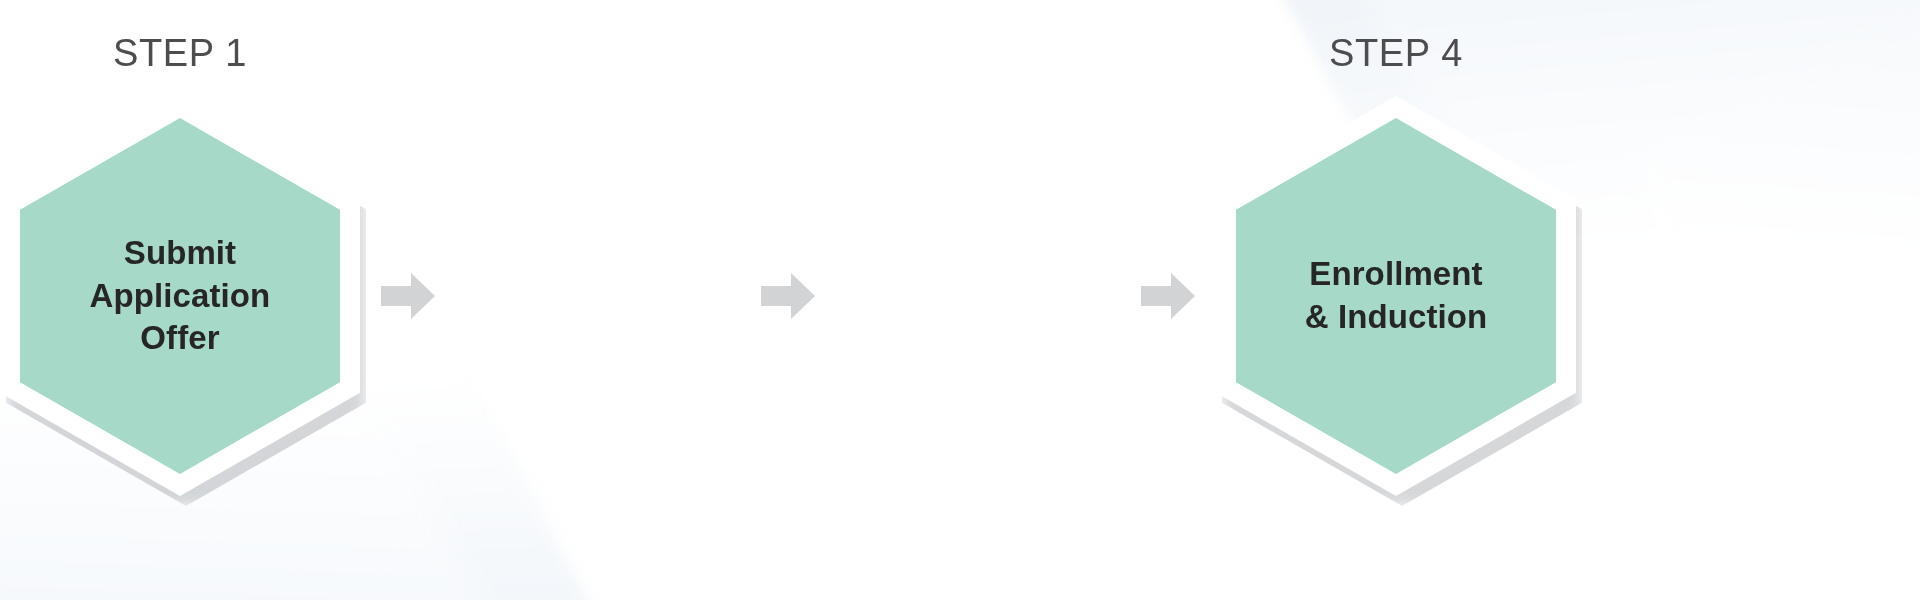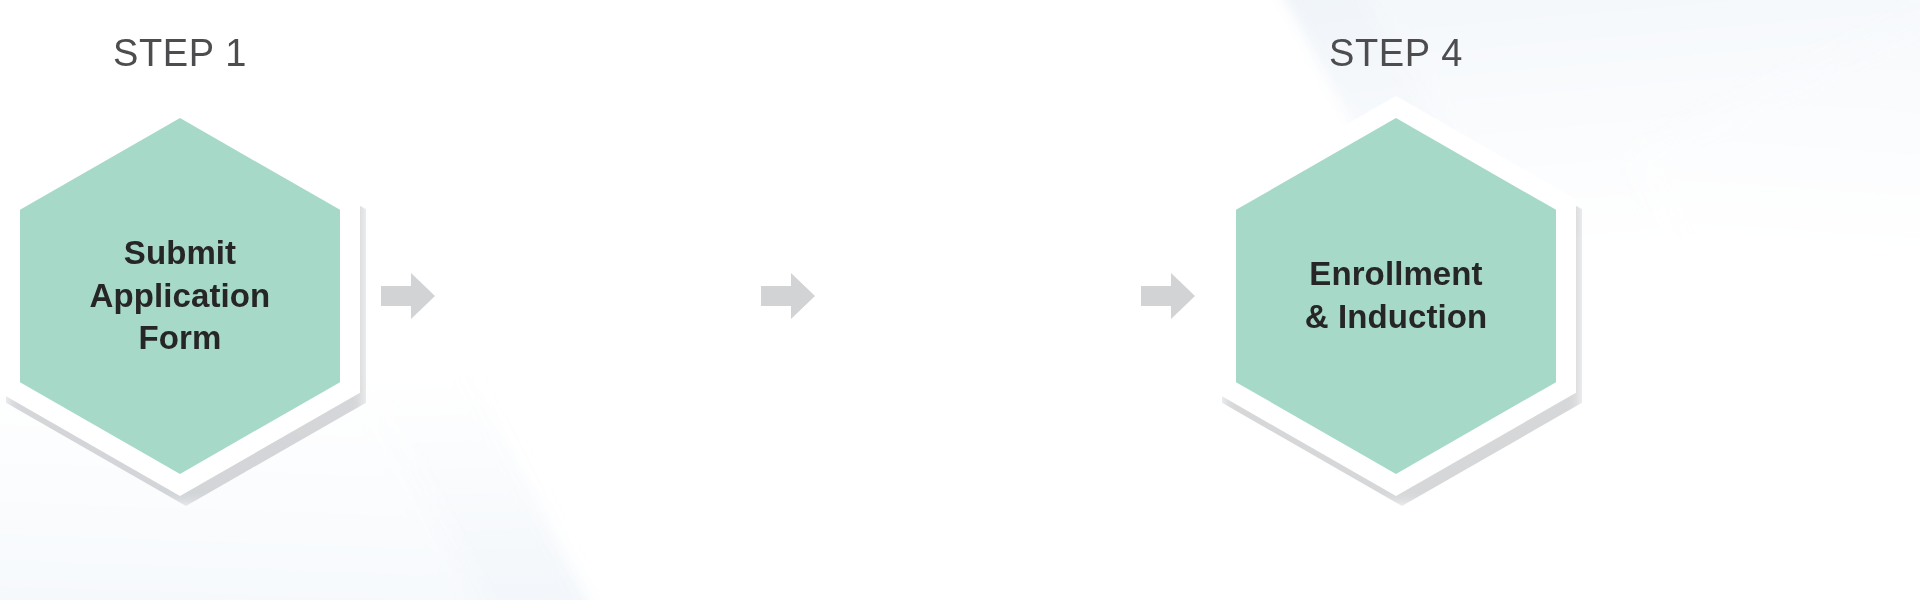--- a/index.html
+++ b/index.html
@@ -193,21 +193,21 @@
 <div id="flow">
 
   <div class="step">
     <div class="step-label" style="color: rgb(77, 77, 79);">STEP 1</div>
     <div class="hex-wrap">
       <div class="hex-shadow"></div>
       <div class="hex-outer" style="background: rgb(255, 255, 255);"></div>
       <div class="hex-inner" style="background: rgb(166, 217, 200);"></div>
       <div class="hex-text" style="color: rgb(38, 38, 38);">Submit
 Application
-Form</div>
+Offer</div>
     </div>
   </div>
 
   <div class="connector">
     <svg class="arrow-icon" viewBox="0 0 54 46">
       <path d="M0 13 H30 V0 L54 23 L30 46 V33 H0 Z" fill="#d2d3d5"></path>
     </svg>
   </div>
 
   <div class="step">

